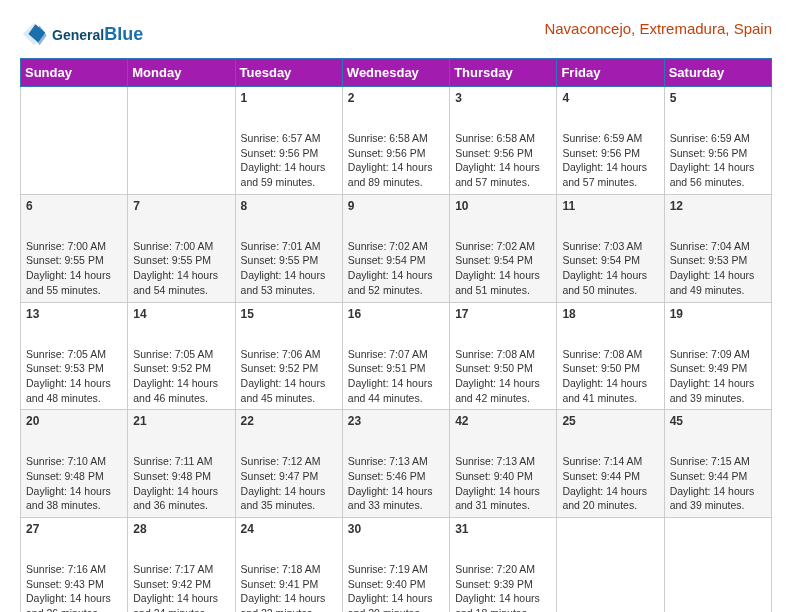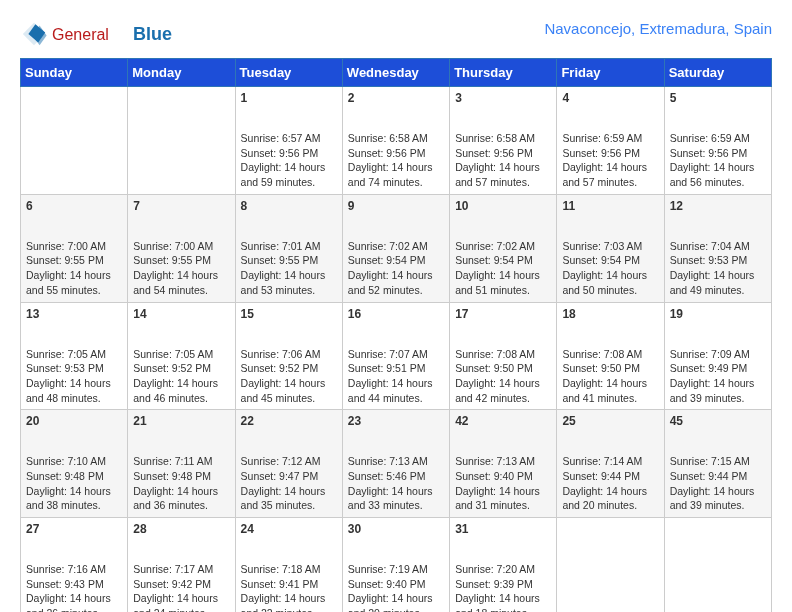--- a/index.html
+++ b/index.html
@@ -15,54 +15,53 @@
       justify-content: space-between;
       align-items: flex-start;
       margin-bottom: 10px;
     }
     .logo {
       display: flex;
       align-items: center;
       gap: 4px;
     }
     .logo-text-general {
-      font-size: 16px;
-      font-weight: normal;
-      color: #b91c1c;
+      font-size: 14px;
+      font-weight: bold;
+      color: #0c4a6e;
     }
     .logo-text-blue {
       font-size: 18px;
       font-weight: bold;
       color: #1a6fad;
-      padding-left: 24px;
     }
     .logo-icon {
       width: 28px;
       height: 28px;
     }
     .title-section {
       text-align: right;
     }
     .month-title {
       font-size: 38px;
       font-weight: bold;
       color: #333;
       line-height: 1.1;
     }
     .location-title {
       font-size: 15px;
-      color: #3b82f6;
+      color: #c2410c;
     }
     .calendar {
       width: 100%;
       border-collapse: collapse;
       border: 1px solid #ccc;
     }
     .calendar th {
-      background-color: #1d4ed8;
+      background-color: #a21caf;
       color: #fff;
       font-size: 13px;
       font-weight: bold;
       padding: 6px 4px;
       text-align: left;
       border: 1px solid #2e75b6;
     }
     .calendar td {
       width: 107px;
       vertical-align: top;
@@ -127,21 +126,21 @@
   <tbody id="calendar-body">
   <tr>
         <td class="empty-cell"></td>
         <td class="empty-cell"></td>
         <td>
           <span class="day-number">1</span>
           <div class="day-info"><span>Sunrise: 6:57 AM</span><br><span>Sunset: 9:56 PM</span><br><span>Daylight: 14 hours and 59 minutes.</span></div>
         </td>
         <td>
           <span class="day-number">2</span>
-          <div class="day-info"><span>Sunrise: 6:58 AM</span><br><span>Sunset: 9:56 PM</span><br><span>Daylight: 14 hours and 74 minutes.</span></div>
+          <div class="day-info"><span>Sunrise: 6:58 AM</span><br><span>Sunset: 9:56 PM</span><br><span>Daylight: 14 hours and 89 minutes.</span></div>
         </td>
         <td>
           <span class="day-number">3</span>
           <div class="day-info"><span>Sunrise: 6:58 AM</span><br><span>Sunset: 9:56 PM</span><br><span>Daylight: 14 hours and 57 minutes.</span></div>
         </td>
         <td>
           <span class="day-number">4</span>
           <div class="day-info"><span>Sunrise: 6:59 AM</span><br><span>Sunset: 9:56 PM</span><br><span>Daylight: 14 hours and 57 minutes.</span></div>
         </td>
         <td>

